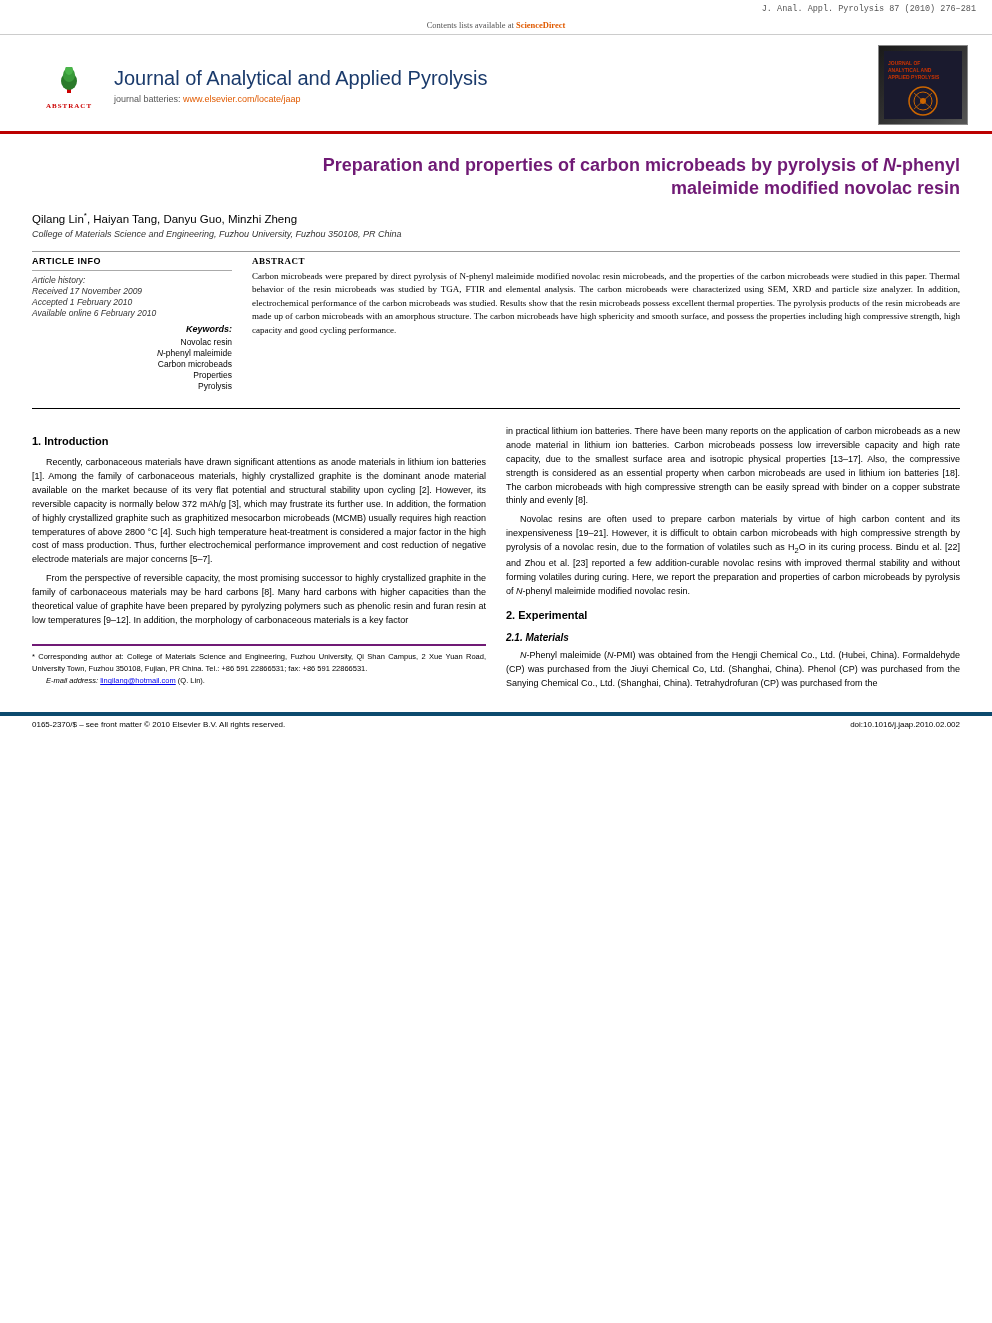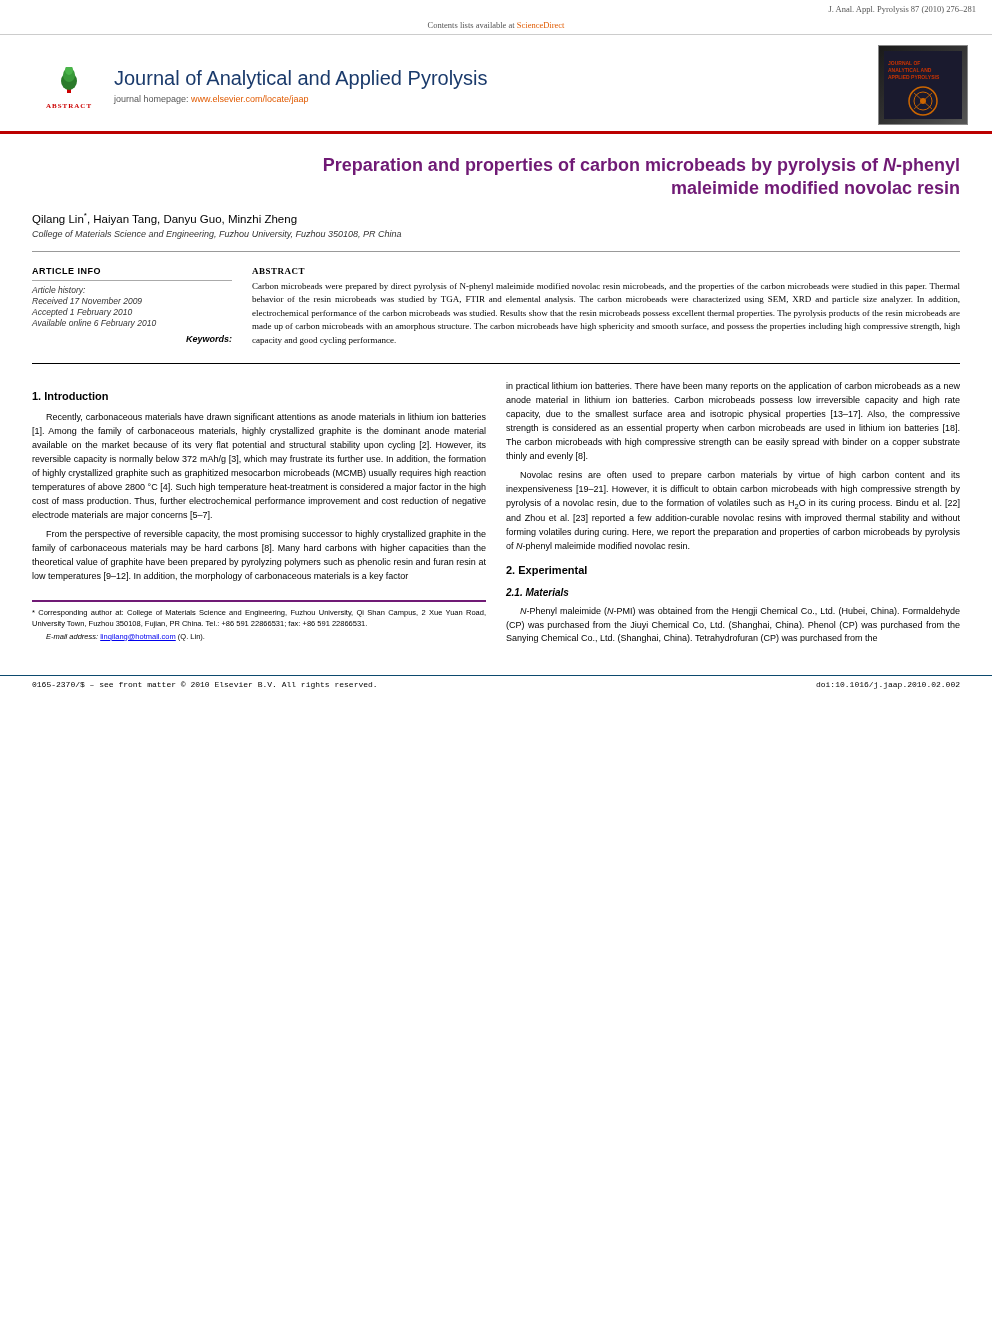--- a/index.html
+++ b/index.html
@@ -24,20 +24,21 @@
       border-bottom: 1px solid #ccc;
       padding: 4px 16px;
       text-align: center;
       font-size: 8.5px;
       color: #555;
     }
 
     .sciencedirect-bar a {
       color: #e05a00;
       text-decoration: none;
+      font-weight: bold;
     }
 
     .journal-title-section {
       display: flex;
       align-items: center;
       justify-content: space-between;
       padding: 10px 24px 6px 24px;
       border-bottom: 3px solid #b00;
     }
 
@@ -154,21 +155,21 @@
       margin-bottom: 12px;
       font-family: Arial, sans-serif;
     }
 
     
     .two-col {
       display: flex;
       gap: 20px;
       margin-bottom: 16px;
       border-top: 1px solid #999;
-      padding-top: 14px;
+      padding-top: 4px;
     }
 
     .col-left {
       width: 200px;
       flex-shrink: 0;
     }
 
     .col-right {
       flex: 1;
     }
@@ -307,35 +308,35 @@
       font-family: Arial, sans-serif;
       color: #000;
     }
 
     .footnote-area p {
       margin: 1px 0;
     }
 
     
     .page-footer {
-      margin-top: 8px;
+      margin-top: 0;
       padding: 0 32px;
-      border-top: 1px solid #0c4a6e;
+      border-top: 4px solid #0c4a6e;
       display: flex;
       justify-content: space-between;
       font-size: 8px;
-      font-family: Liberation Mono, monospace;
+      font-family: Liberation Sans, sans-serif;
       padding-top: 4px;
       color: #000;
     }
 
     .header-citation {
       text-align: right;
       font-size: 8.5px;
-      font-family: Liberation Serif, serif;
+      font-family: Liberation Mono, monospace;
       padding: 4px 16px 2px 16px;
       color: #555;
     }
   </style>
 </head>
 <body>
 
 <div class="page">
 
   <div class="header-citation">
@@ -358,21 +359,21 @@
           <ellipse cx="17" cy="8" rx="6" ry="7" fill="#3a9a3a"></ellipse>
           <ellipse cx="17" cy="3" rx="4" ry="5" fill="#4ab44a"></ellipse>
         </svg>
       </div>
       <div class="elsevier-text">ABSTRACT</div>
     </div>
 
     <div class="journal-name-center">
       <h1>Journal of Analytical and Applied Pyrolysis</h1>
       <div class="journal-homepage">
-        <span>journal homepage: </span>
+        <span>journal batteries: </span>
         <a href="#">www.elsevier.com/locate/jaap</a>
       </div>
     </div>
 
     <div class="journal-logo-right">
       <div class="journal-logo-right-inner">
         <svg width="78" height="68" viewBox="0 0 78 68" xmlns="http://www.w3.org/2000/svg">
           <rect width="78" height="68" fill="#1a1a2e"></rect>
           <text x="4" y="14" font-size="5" fill="#cc3300" font-family="Arial" font-weight="bold">JOURNAL OF</text>
           <text x="4" y="21" font-size="5" fill="#cc3300" font-family="Arial" font-weight="bold">ANALYTICAL AND</text>
@@ -408,20 +409,27 @@
 
         <div class="article-history">
           <p>Article history:</p>
           <p>Received 17 November 2009</p>
           <p>Accepted 1 February 2010</p>
           <p>Available online 6 February 2010</p>
         </div>
 
         <div class="keywords-section">
           <div class="keywords-title">Keywords:</div>
+          <div class="keywords-list">
+            <p>Novolac resin</p>
+            <p><em>N</em>-phenyl maleimide</p>
+            <p>Carbon microbeads</p>
+            <p>Properties</p>
+            <p>Pyrolysis</p>
+          </div>
         </div>
       </div>
 
       <div class="col-right">
         <div class="abstract-header">ABSTRACT</div>
         <div class="abstract-text">Carbon microbeads were prepared by direct pyrolysis of N-phenyl maleimide modified novolac resin microbeads, and the properties of the carbon microbeads were studied in this paper. Thermal behavior of the resin microbeads was studied by TGA, FTIR and elemental analysis. The carbon microbeads were characterized using SEM, XRD and particle size analyzer. In addition, electrochemical performance of the carbon microbeads was studied. Results show that the resin microbeads possess excellent thermal properties. The pyrolysis products of the resin microbeads are made up of carbon microbeads with an amorphous structure. The carbon microbeads have high sphericity and smooth surface, and possess the properties including high compressive strength, high capacity and good cycling performance.</div>
       </div>
     </div>
 
     <hr class="body-divider">

